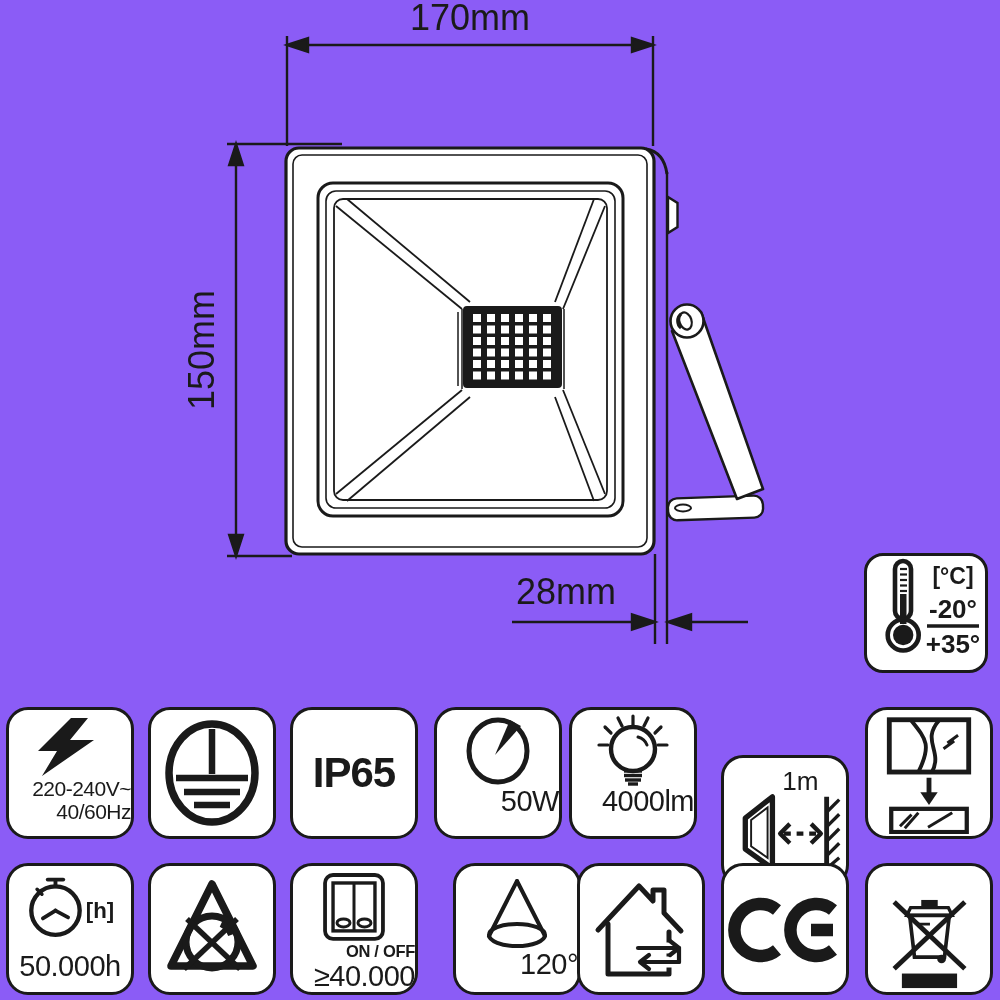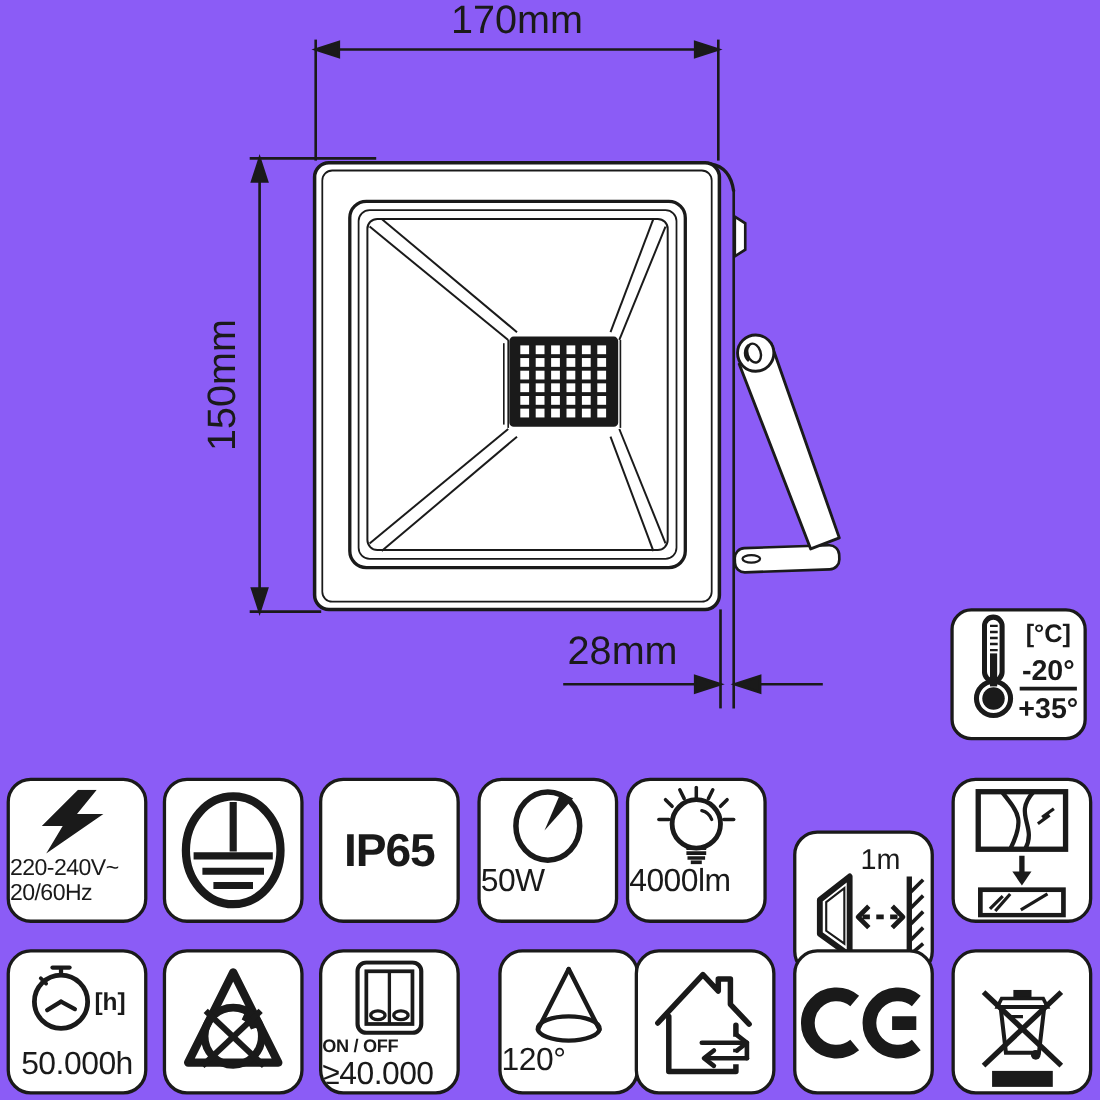--- a/index.html
+++ b/index.html
@@ -5,21 +5,21 @@
   html,body{margin:0;padding:0;background:#fff;}
   body{width:1000px;height:1000px;font-family:"Liberation Sans",sans-serif;color:#1a1a1a;}
   .stage{position:relative;width:1000px;height:1000px;overflow:hidden;background:#8b5cf6;}
   svg{display:block;}
   svg text{font-family:"Liberation Sans",sans-serif;fill:#1a1a1a;}
   .dim-text{font-size:36px;}
   .box{position:absolute;width:128px;height:132px;border:3.4px solid #1a1a1a;border-radius:22px;
        box-sizing:border-box;background:#fff;display:flex;flex-direction:column;
        align-items:center;justify-content:flex-start;overflow:hidden;}
   .box.center{justify-content:center;}
-  .cap{width:100%;text-align:left;line-height:1.08;}
+  .cap{width:100%;text-align:right;line-height:1.08;}
   .cap-sm{font-size:21px;letter-spacing:-0.5px;}
   .cap-md{font-size:29px;letter-spacing:-0.5px;}
   .cap-onoff{font-size:16.5px;font-weight:bold;letter-spacing:-0.3px;}
   .ip-text{font-size:42px;font-weight:bold;letter-spacing:-1px;}
   .thermo-box{position:absolute;left:864px;top:553px;width:124px;height:120px;border:3.4px solid #1a1a1a;
        border-radius:19px;box-sizing:border-box;background:#fff;}
 </style>
 </head>
 <body>
 
@@ -155,21 +155,21 @@
       <line x1="60" y1="70" x2="112" y2="70" stroke="#1a1a1a" stroke-width="3.4"></line>
       <text x="86" y="97" text-anchor="middle" font-size="26" font-weight="bold">+35°</text>
     </svg>
   </div>
 
   <div class="box" style="left:6px;top:707px;">
     <svg width="122" height="60" viewBox="0 0 122 60" style="margin-top:8px;">
       <path d="M62 0 H79 L61 22 H85 L33 58 L48 33 H29 Z" fill="#1a1a1a"></path>
     </svg>
     <div class="cap cap-sm">220-240V~</div>
-    <div class="cap cap-sm">20/60Hz</div>
+    <div class="cap cap-sm">40/60Hz</div>
   </div>
 
   <div class="box center" style="left:148px;top:707px;">
     <svg width="122" height="122" viewBox="0 0 122 122">
       <g stroke="#1a1a1a" fill="none">
         <ellipse cx="61" cy="61" rx="43" ry="49" stroke-width="7.5"></ellipse>
         <line x1="61" y1="17" x2="61" y2="62" stroke-width="6.5"></line>
         <line x1="25" y1="66" x2="97" y2="66" stroke-width="6.5"></line>
         <line x1="33" y1="80" x2="89" y2="80" stroke-width="6.5"></line>
         <line x1="43" y1="93" x2="79" y2="93" stroke-width="6.5"></line>

